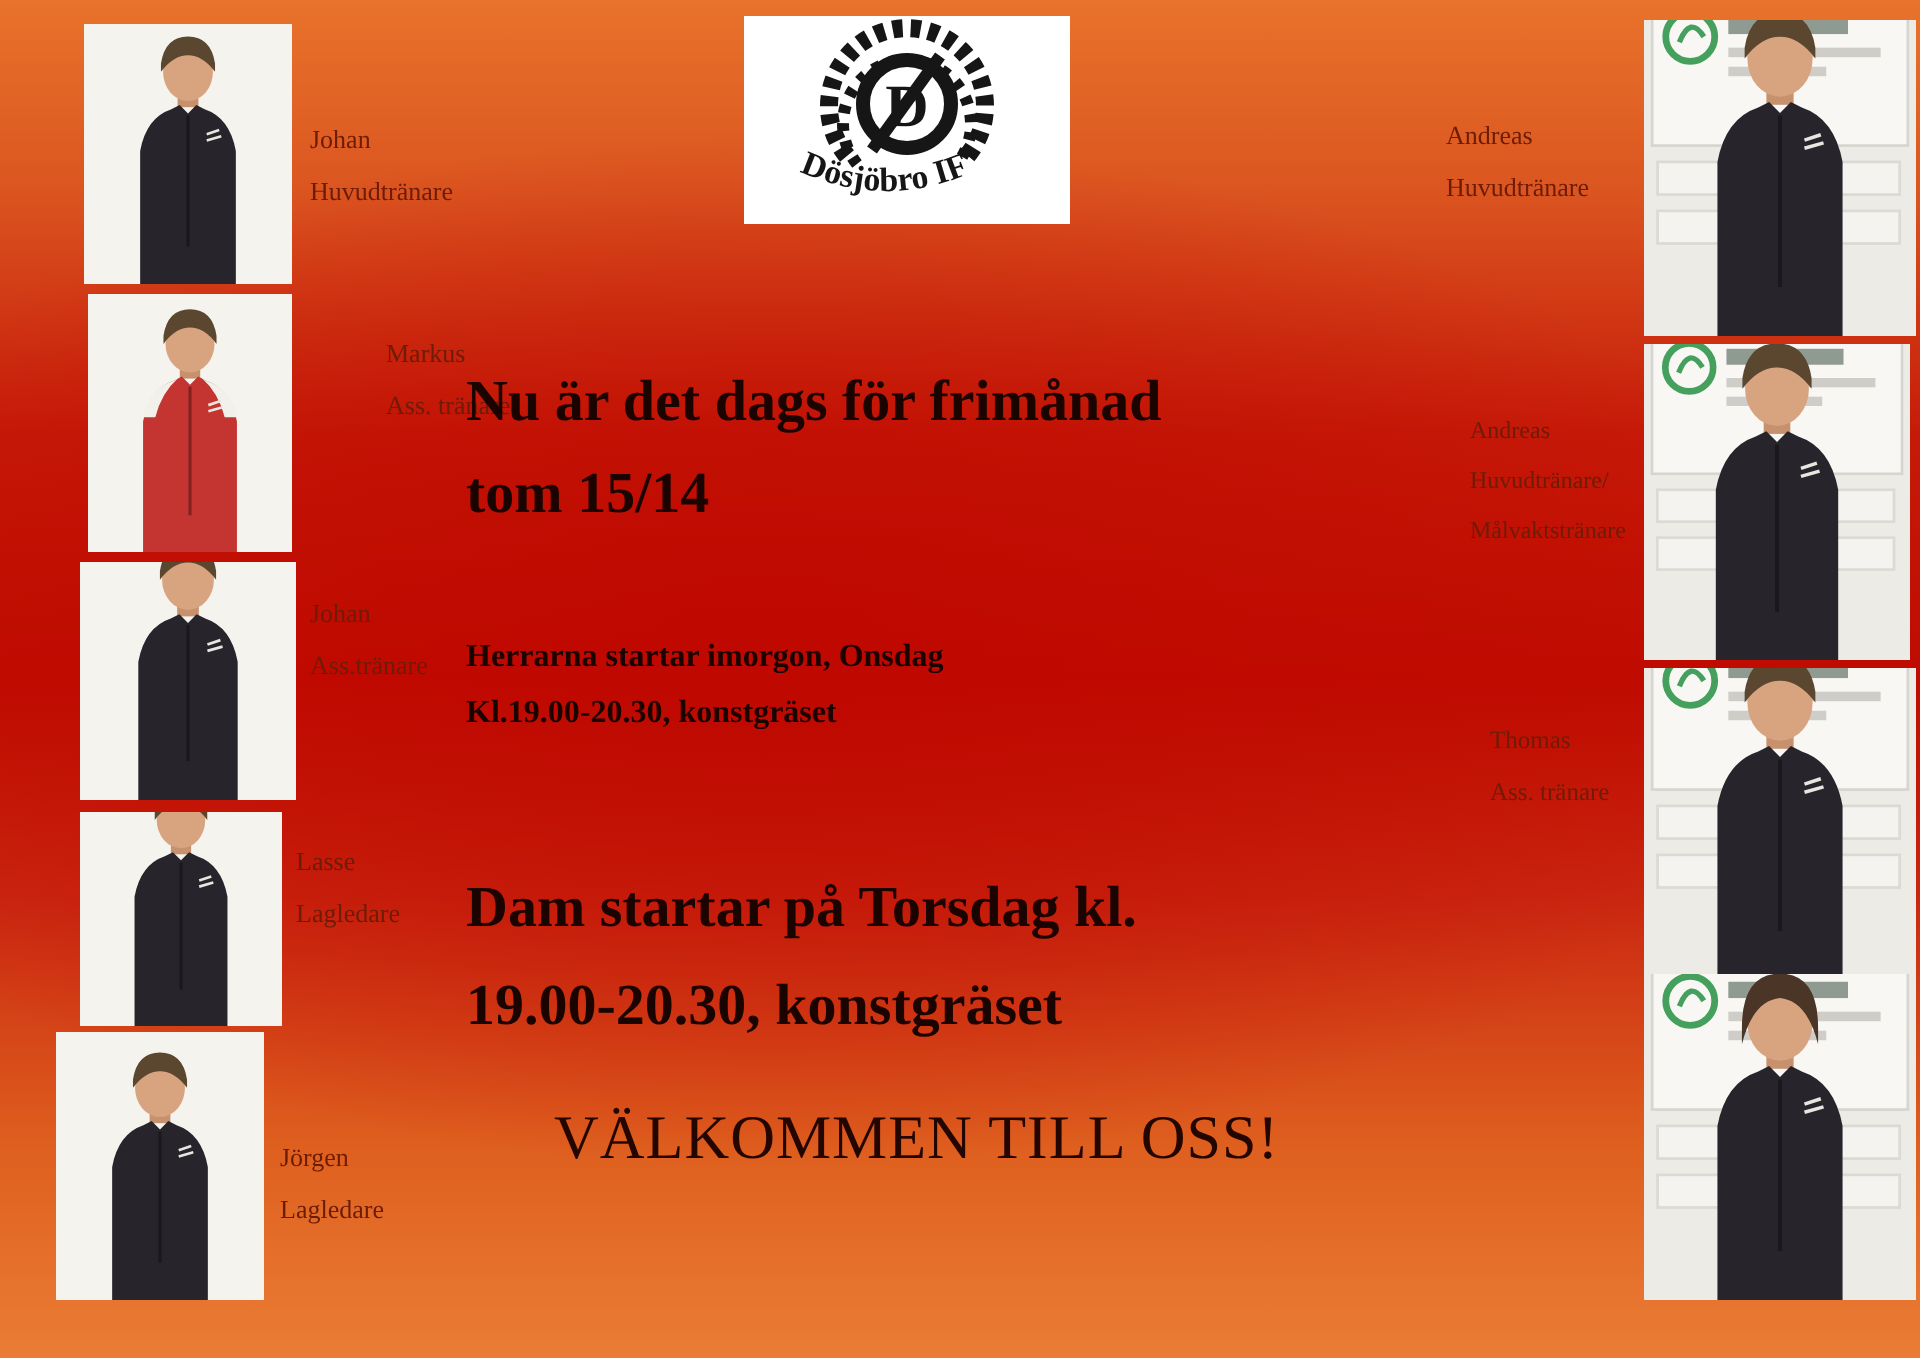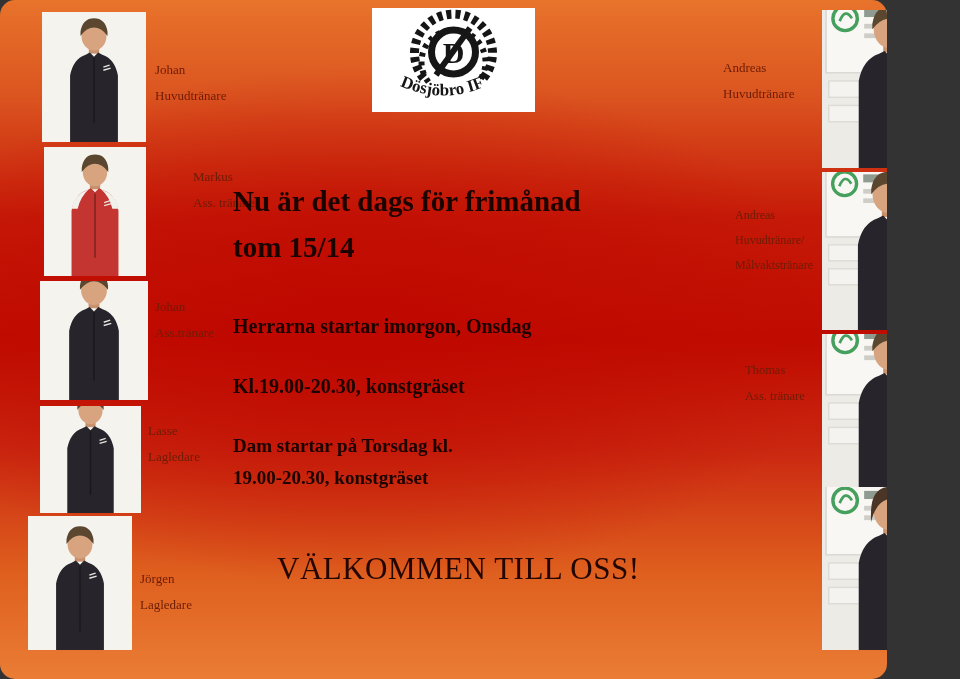--- a/index.html
+++ b/index.html
@@ -1,22 +1,21 @@
 <!DOCTYPE html>
 <html><head>
 <meta charset="utf-8">
 <style>
   html,body{margin:0;padding:0;background:#333;}
   .slide{
-    position:relative;width:887px;height:679px;overflow:hidden;
+    position:relative;width:960px;height:679px;overflow:hidden;
     font-family:"Liberation Serif",serif;
     background:
       radial-gradient(ellipse 55% 38% at 40% 48%, rgba(191,8,0,.9) 0%, rgba(191,8,0,0) 100%),
       linear-gradient(180deg,#E8732B 0%,#DB5520 14%,#C61A08 32%,#BF0B00 50%,#CA2710 66%,#DE5E1E 84%,#EA7D35 100%);
-    border-radius: 15px;
   }
   figure.photo{position:absolute;margin:0;background:#f5f3ef;overflow:hidden;}
   figure.photo svg{display:block;width:100%;height:100%;}
   
   .lp1{left:42px;top:12px;width:104px;height:130px;}
   .lp2{left:44px;top:147px;width:102px;height:129px;}
   .lp3{left:40px;top:281px;width:108px;height:119px;}
   .lp4{left:40px;top:406px;width:101px;height:107px;}
   .lp5{left:28px;top:516px;width:104px;height:134px;}
   
@@ -35,22 +34,22 @@
   .rl1{left:723px;top:55px;}
   .rl2{left:735px;top:203px;font-size:12px;line-height:25px;}
   .rl3{left:745px;top:357px;font-size:12.5px;}
   .rl4{left:723px;top:515px;}
   
   .logo{position:absolute;left:372px;top:8px;width:163px;height:104px;background:#fff;}
   .logo svg{display:block;width:100%;height:100%;}
   
   .announce{position:absolute;color:#1b0300;font-weight:bold;white-space:pre-line;}
   .a1{left:233px;top:178px;font-size:29px;line-height:46px;}
-  .a2{left:233px;top:296px;font-size:20px;line-height:60px;}
-  .a3{left:233px;top:430px;font-size:19px;line-height:32px;}
+  .a2{left:233px;top:315px;font-size:16px;line-height:28px;}
+  .a3{left:233px;top:430px;font-size:29px;line-height:49px;}
   .welcome{position:absolute;left:277px;top:551px;font-size:31px;color:#240600;letter-spacing:.5px;}
 </style>
 </head>
 <body>
 
 <div class="slide">
 
   <figure class="photo lp1">
       <svg viewBox="0 0 100 130" preserveAspectRatio="xMidYMax slice">
     <rect width="100" height="130" fill="#f5f3ee"></rect>

